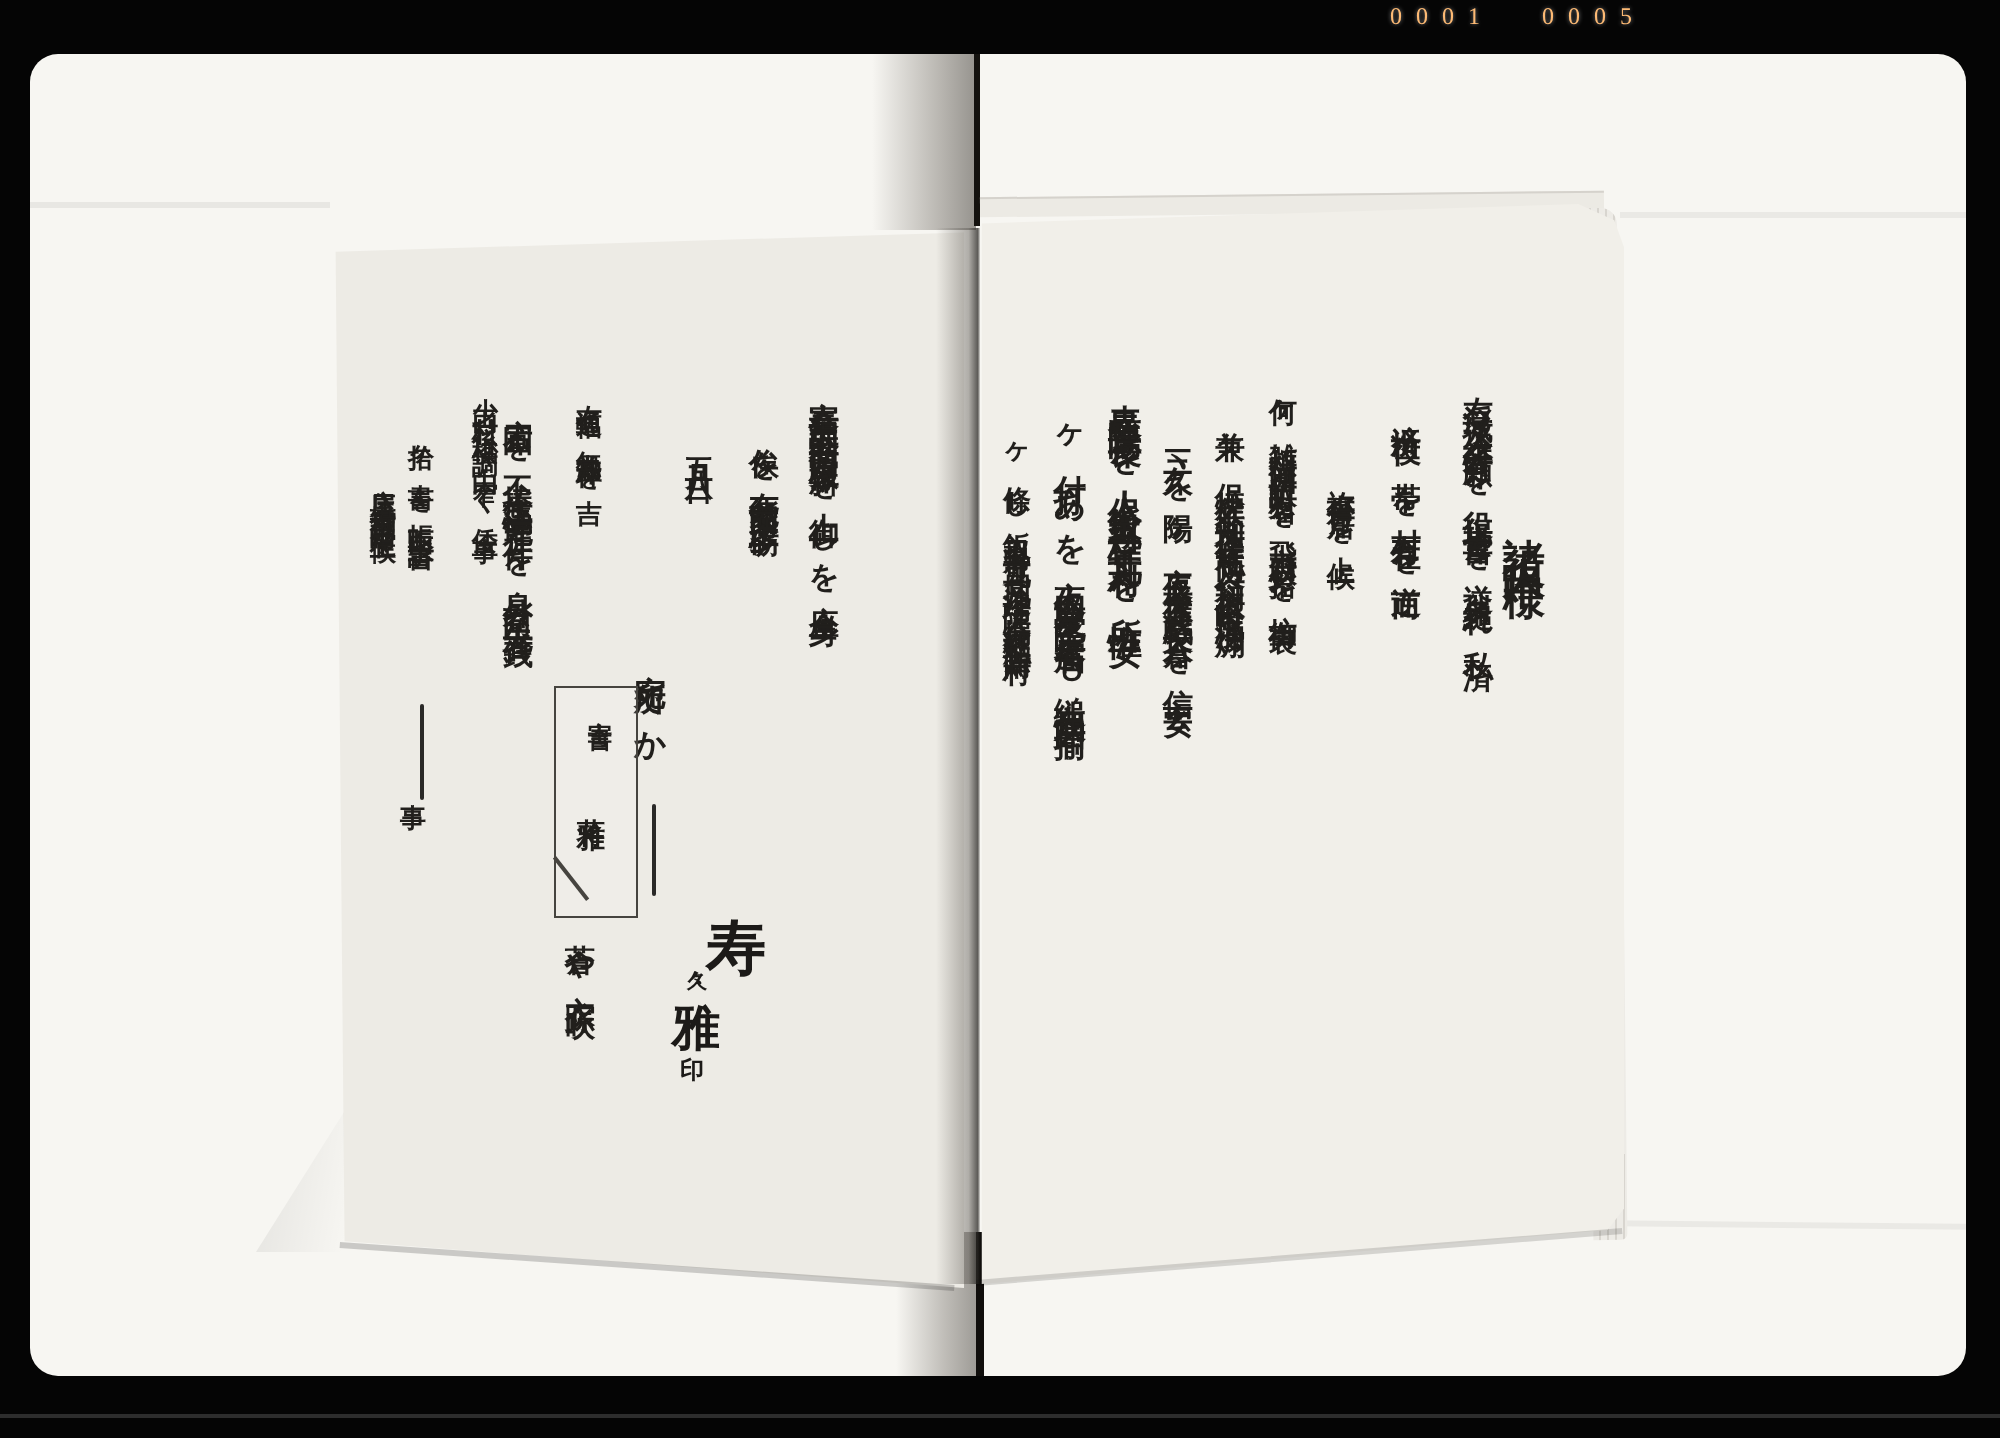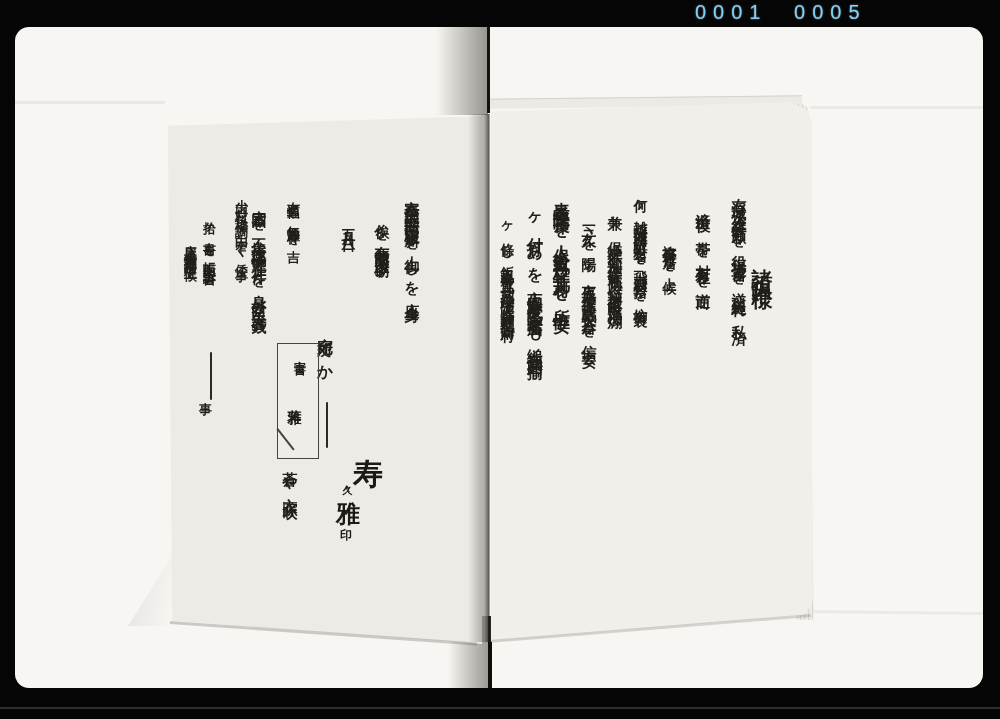--- a/index.html
+++ b/index.html
@@ -1,19 +1,19 @@
 <!DOCTYPE html>
 <html><head>
 <meta charset="utf-8">
 <style>
   html,body{margin:0;padding:0;background:#000;}
   #stage{position:relative;width:1000px;height:719px;background:#050505;overflow:hidden;
          font-family:"DejaVu Serif",serif;}
-  .counter{position:absolute;left:695px;top:1px;width:220px;color:#7dd3fc;
-           font-family:Liberation Sans, sans-serif;font-size:20px;letter-spacing:7px;
+  .counter{position:absolute;left:695px;top:1px;width:220px;color:#fdba74;
+           font-family:Liberation Serif, serif;font-size:12px;letter-spacing:7px;
            word-spacing:14px;text-shadow:0 0 2px rgba(255,255,255,.5);}
   .mat{position:absolute;left:15px;top:27px;width:968px;height:661px;background:#f7f6f2;
        border-radius:14px;}
   .film-edge-line{position:absolute;left:0;top:707px;width:1000px;height:2px;background:#2d2d2d;}
   .fold{position:absolute;}
   .page{position:absolute;}
   .hairline{position:absolute;background:rgba(0,0,0,.08);}
   .vcol{position:absolute;writing-mode:vertical-rl;text-orientation:upright;line-height:1;
         white-space:nowrap;color:#211f1c;font-weight:600;font-family:"DejaVu Serif",serif;}
   .stroke{position:absolute;width:2px;background:#2a2927;border-radius:2px;}

